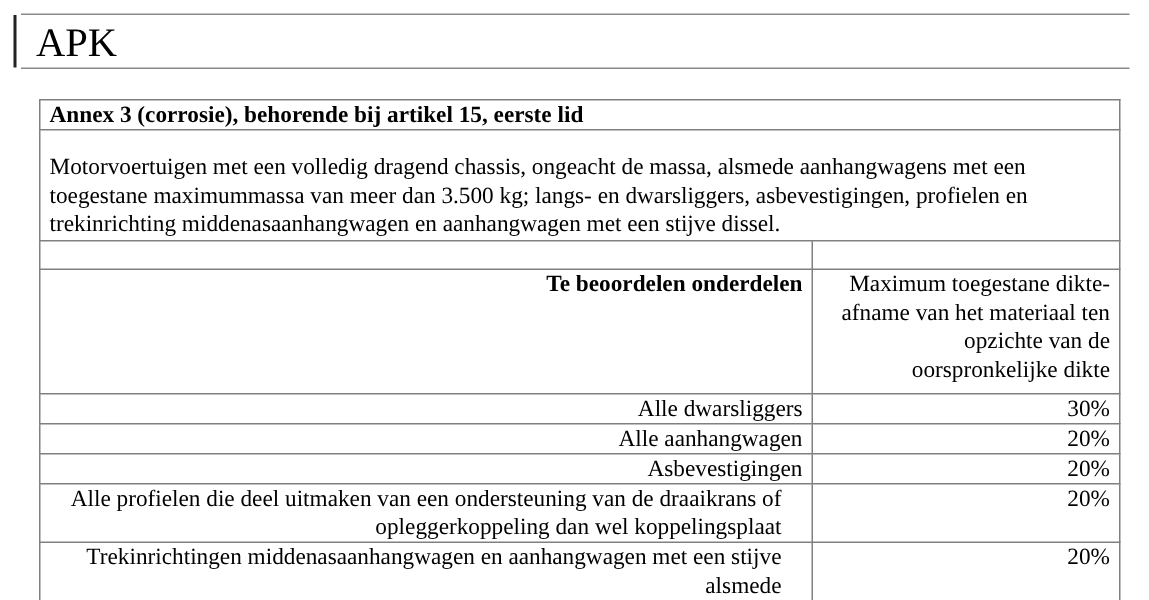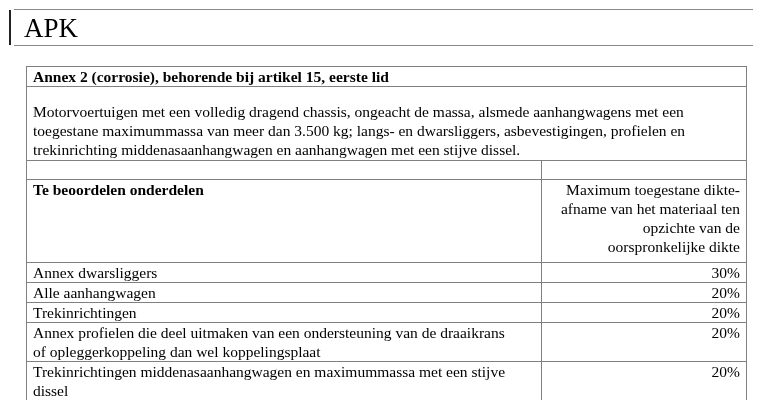--- a/index.html
+++ b/index.html
@@ -9,62 +9,62 @@
   .header .leftbar { position:absolute; left:0; top:1px; width:2px; height:35px; background:#222; }
   .header .topline { position:absolute; left:5px; right:0; top:0; height:1px; background:#888; }
   .header .botline { position:absolute; left:5px; right:0; top:36px; height:1px; background:#888; }
   .header .title-left { position:absolute; left:15px; top:4px; font-size:27px; line-height:30px; }
   .header .title-right { position:absolute; right:8px; top:4px; font-size:27px; line-height:30px; }
   table.annex { position:absolute; left:26px; top:66px; width:721px; border-collapse:collapse;
                font-size:15.5px; line-height:19px; }
   table.annex td { border:1px solid #808080; padding:0 6px; vertical-align:top; }
   td.bold { font-weight:bold; }
   td.center { text-align:right; }
-  td.col1 { width:488px; }
+  td.col1 { width:488px;text-align:right; }
 </style>
 </head>
 <body>
 
 <div class="header">
   <div class="leftbar"></div>
   <div class="topline"></div>
   <div class="botline"></div>
   <div class="title-left">APK</div>
 </div>
 
 <table class="annex">
   <tbody>
       <tr>
-    <td colspan="2" class="bold" style="height:19px;">Annex 2 (corrosie), behorende bij artikel 15, eerste lid</td>
+    <td colspan="2" class="bold" style="height:19px;">Annex 3 (corrosie), behorende bij artikel 15, eerste lid</td>
   </tr>
   <tr>
     <td colspan="2" style="padding-top:15px;padding-bottom:1px;">Motorvoertuigen met een volledig dragend chassis, ongeacht de massa, alsmede aanhangwagens met een toegestane maximummassa van meer dan 3.500 kg; langs- en dwarsliggers, asbevestigingen, profielen en trekinrichting middenasaanhangwagen en aanhangwagen met een stijve dissel.</td>
   </tr>
   <tr>
     <td class="col1" style="height:18px;"></td>
     <td></td>
   </tr>
   <tr>
     <td class="col1 bold" style="height:82px;">Te beoordelen onderdelen</td>
     <td class="center">Maximum toegestane dikte-afname van het materiaal ten opzichte van de oorspronkelijke dikte</td>
   </tr>
   <tr>
-    <td class="col1">Annex dwarsliggers</td>
+    <td class="col1">Alle dwarsliggers</td>
     <td class="center">30%</td>
   </tr>
   <tr>
     <td class="col1">Alle aanhangwagen</td>
     <td class="center">20%</td>
   </tr>
   <tr>
-    <td class="col1">Trekinrichtingen</td>
+    <td class="col1">Asbevestigingen</td>
     <td class="center">20%</td>
   </tr>
   <tr>
-    <td class="col1" style="padding-right:20px;">Annex profielen die deel uitmaken van een ondersteuning van de draaikrans of opleggerkoppeling dan wel koppelingsplaat</td>
+    <td class="col1" style="padding-right:20px;">Alle profielen die deel uitmaken van een ondersteuning van de draaikrans of opleggerkoppeling dan wel koppelingsplaat</td>
     <td class="center">20%</td>
   </tr>
   <tr>
-    <td class="col1" style="padding-right:20px;">Trekinrichtingen middenasaanhangwagen en maximummassa met een stijve dissel</td>
+    <td class="col1" style="padding-right:20px;">Trekinrichtingen middenasaanhangwagen en aanhangwagen met een stijve alsmede</td>
     <td class="center">20%</td>
   </tr>
 </tbody>
   </table>
 
 </body></html>

